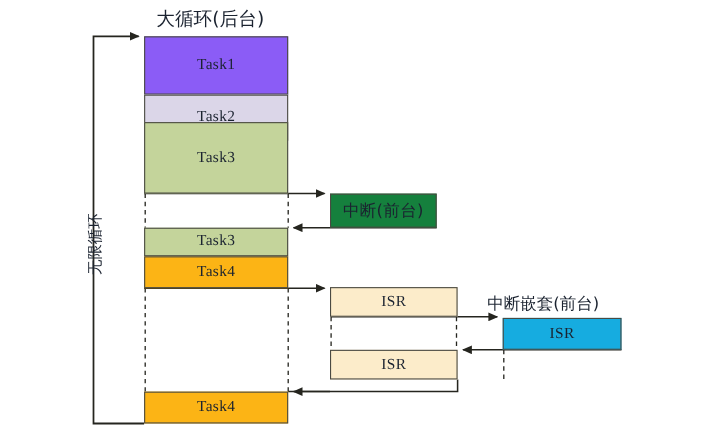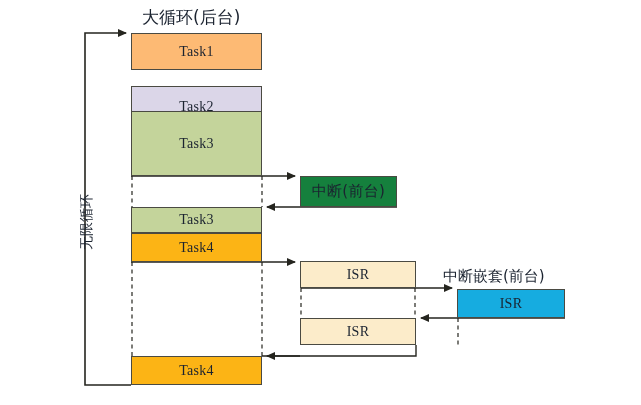--- a/index.html
+++ b/index.html
@@ -108,21 +108,21 @@
       <path d="M416,345 L416,356 L262,356" fill="none" stroke="#25251f" stroke-width="1.4"></path>
     </g>
   </svg>
 
   <div class="label cjk" style="left:443px; top:267px; font-size:15px;">中断嵌套(前台)</div>
 
   <div class="label cjk" style="left:142px; top:6px; font-size:17px;">大循环(后台)</div>
 
   <div class="vlabel cjk" style="left:78px; top:250px; transform: rotate(-90deg);">无限循环</div>
 
-  <div class="box" style="left:131px; top:33px; width:131px; height:37px; background:#fdba74;justify-content:center;">
+  <div class="box" style="left:131px; top:33px; width:131px; height:53px; background:#8b5cf6;justify-content:center;">
     <span>Task1</span>
   </div>
 
   <div class="box" style="left:131px; top:86px; width:131px; height:42px; background:#dbd6e8;">
     <span>Task2</span>
   </div>
 
   <div class="box" style="left:131px; top:111px; width:131px; height:65px; background:#c4d49b;">
     <span>Task3</span>
   </div>

